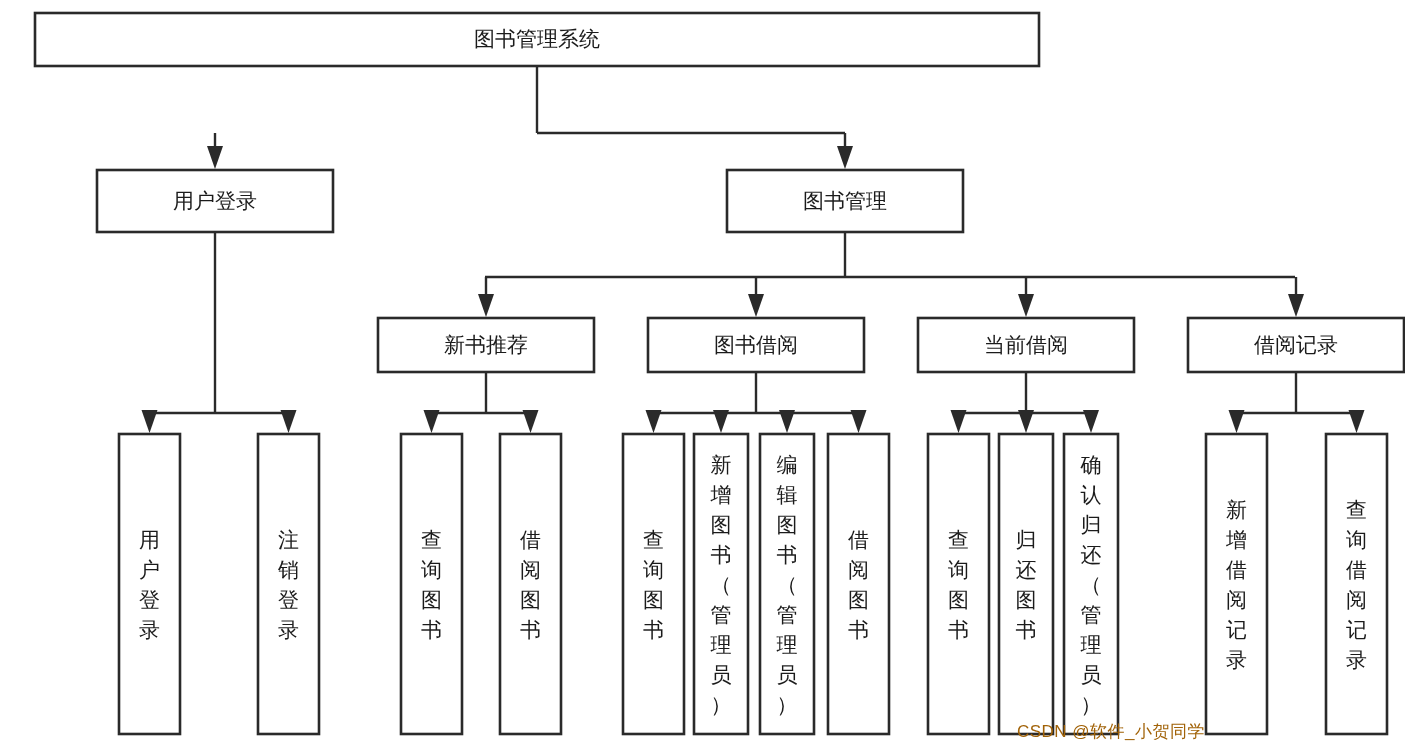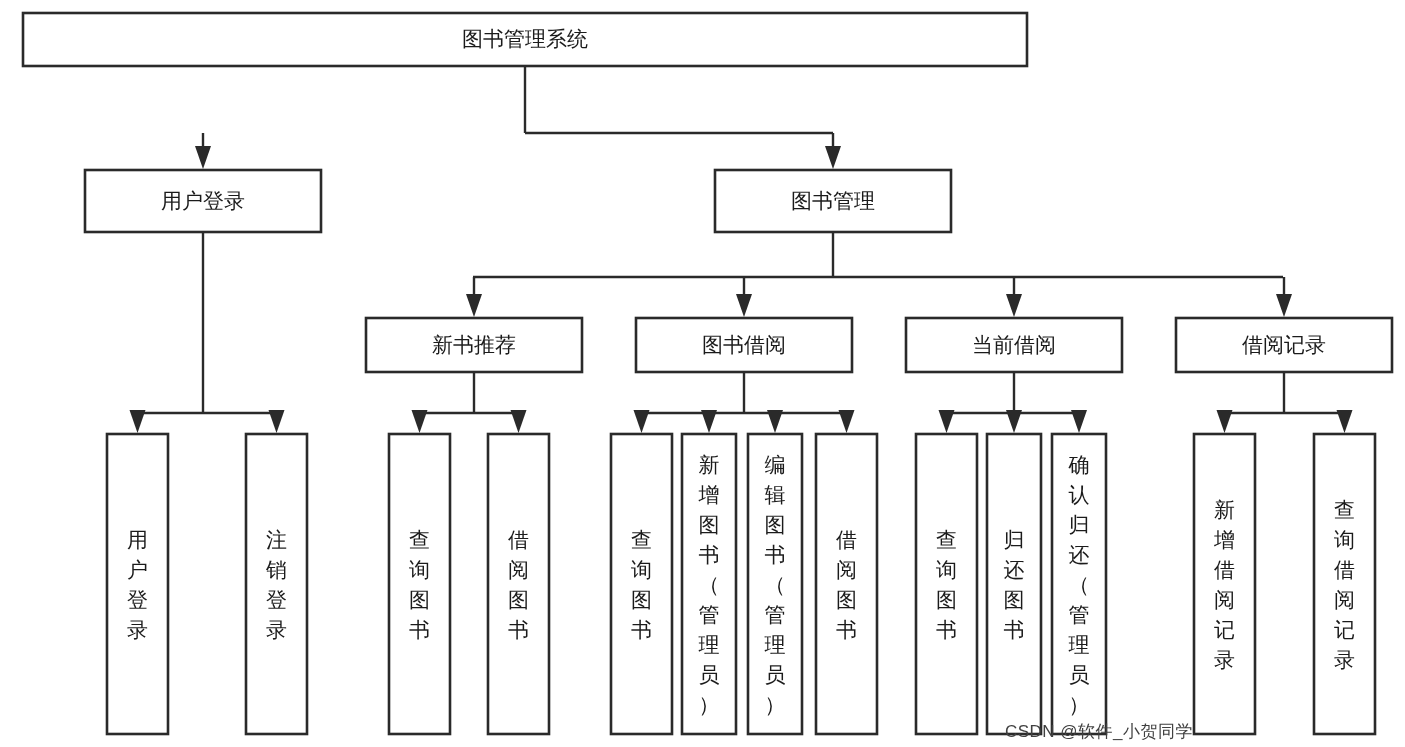--- a/index.html
+++ b/index.html
@@ -9,21 +9,21 @@
   }
   body {
     width: 1405px;
     height: 747px;
     font-family: "Liberation Sans", "DejaVu Sans", sans-serif;
     overflow: hidden;
     position: relative;
   }
   #diagram-root {
     position: absolute;
-    left: 4px;
+    left: 16px;
     top: 0;
     width: 1201px;
     height: 747px;
   }
   svg#tree-svg {
     display: block;
     width: 1405px;
     height: 747px;
   }
   .node-box {
@@ -53,21 +53,21 @@
     font-family: "Liberation Sans", "DejaVu Sans", sans-serif;
     font-size: 21px;
     text-anchor: middle;
   }
   .watermark {
     position: absolute;
     right: 12px;
     bottom: 4px;
     font-family: "Liberation Sans", "DejaVu Sans", sans-serif;
     font-size: 17px;
-    color: #404040;
+    color: #a16207;
     letter-spacing: 0.5px;
     white-space: nowrap;
     user-select: none;
   }
 </style>
 </head>
 <body>
 
 <div id="diagram-root">
   <svg id="tree-svg" viewBox="0 0 1405 747" xmlns="http://www.w3.org/2000/svg">

